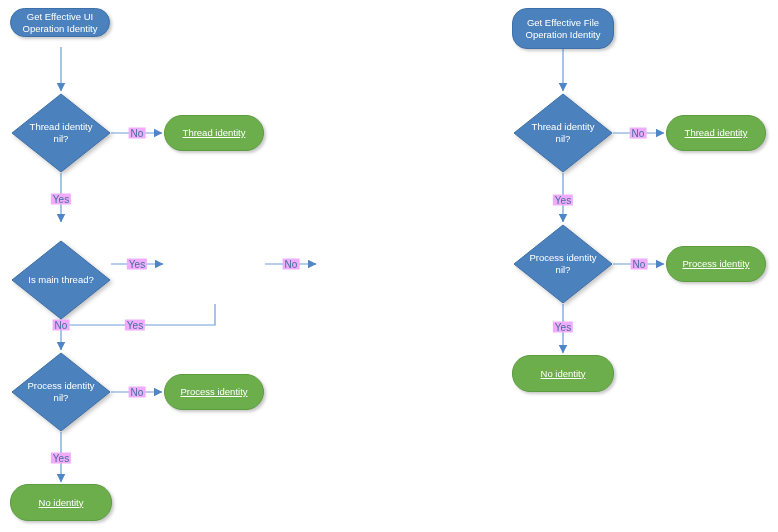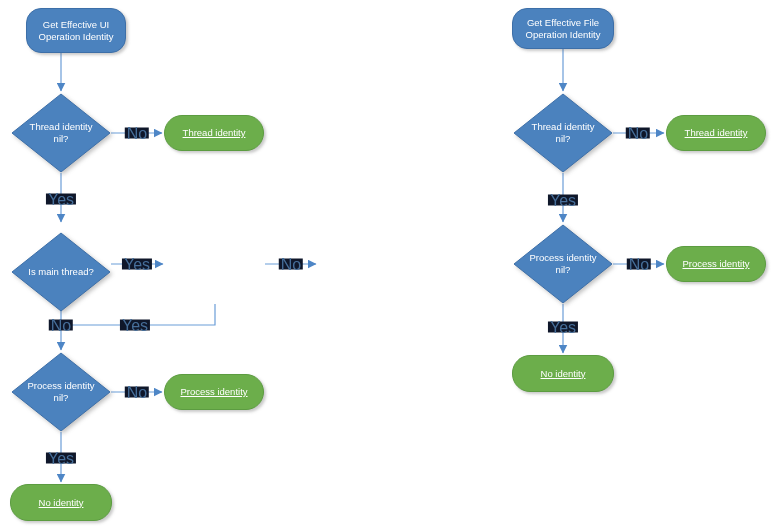--- a/index.html
+++ b/index.html
@@ -26,22 +26,22 @@
   }
   .diamond { position:absolute; z-index:2; }
   .diamond svg { position:absolute; left:0; top:0; filter:drop-shadow(2px 2px 2px rgba(100,100,100,.4)); }
   .diamond polygon { fill:var(--blue-fill,#4B82BE); stroke:var(--blue-border,#3D6FA8); stroke-width:1; }
   .dtext {
     position:absolute; inset:0; z-index:3; display:flex; align-items:center; justify-content:center;
     text-align:center; color:var(--node-text,#fff); font-size:9.5px; line-height:12px; padding:0 13px;
   }
   .edge-label {
     position:absolute; z-index:4; transform:translate(-50%,-50%);
-    background:#0f172a; color:var(--edge-label-text,#466E99);
-    font-size:16px; line-height:11px; padding:0 2px; white-space:nowrap;
+    background:#f0abfc; color:var(--edge-label-text,#466E99);
+    font-size:10px; line-height:11px; padding:0 2px; white-space:nowrap;
   }
 </style>
 </head>
 <body>
 
 <div class="canvas">
 
   <svg class="wires" width="778" height="532">
     <defs>
       <marker id="arrow" markerWidth="9" markerHeight="9" refX="8.5" refY="4.5" orient="auto" markerUnits="userSpaceOnUse">
@@ -59,32 +59,32 @@
     <line class="edge" x1="111" y1="392" x2="162" y2="392" marker-end="url(#arrow)"></line>
     <line class="edge" x1="61" y1="432" x2="61" y2="482" marker-end="url(#arrow)"></line>
 
     <line class="edge" x1="563" y1="47" x2="563" y2="91" marker-end="url(#arrow)"></line>
     <line class="edge" x1="613" y1="133" x2="664" y2="133" marker-end="url(#arrow)"></line>
     <line class="edge" x1="563" y1="173" x2="563" y2="222" marker-end="url(#arrow)"></line>
     <line class="edge" x1="613" y1="264" x2="664" y2="264" marker-end="url(#arrow)"></line>
     <line class="edge" x1="563" y1="304" x2="563" y2="353" marker-end="url(#arrow)"></line>
   </svg>
 
-  <div class="node start" style="left:26px;top:8px;width:100px;height:45px">Get Effective UI Operation Identity</div>
+  <div class="node start" style="left:10px;top:8px;width:100px;height:29px">Get Effective UI Operation Identity</div>
 
   <div class="diamond" style="left:11px;top:93px;width:100px;height:80px">
     <svg width="100" height="80" viewBox="0 0 100 80">
       <polygon points="50,1 99,40 50,79 1,40"></polygon>
     </svg>
     <span class="dtext">Thread identity nil?</span>
   </div>
 
   <div class="node pill" style="left:164px;top:115px;width:100px;height:36px">Thread identity</div>
 
-  <div class="diamond" style="left:11px;top:232px;width:100px;height:80px">
+  <div class="diamond" style="left:11px;top:240px;width:100px;height:80px">
     <svg width="100" height="80" viewBox="0 0 100 80">
       <polygon points="50,1 99,40 50,79 1,40"></polygon>
     </svg>
     <span class="dtext">Is main thread?</span>
   </div>
 
 
 
   <div class="diamond" style="left:11px;top:352px;width:100px;height:80px">
     <svg width="100" height="80" viewBox="0 0 100 80">

